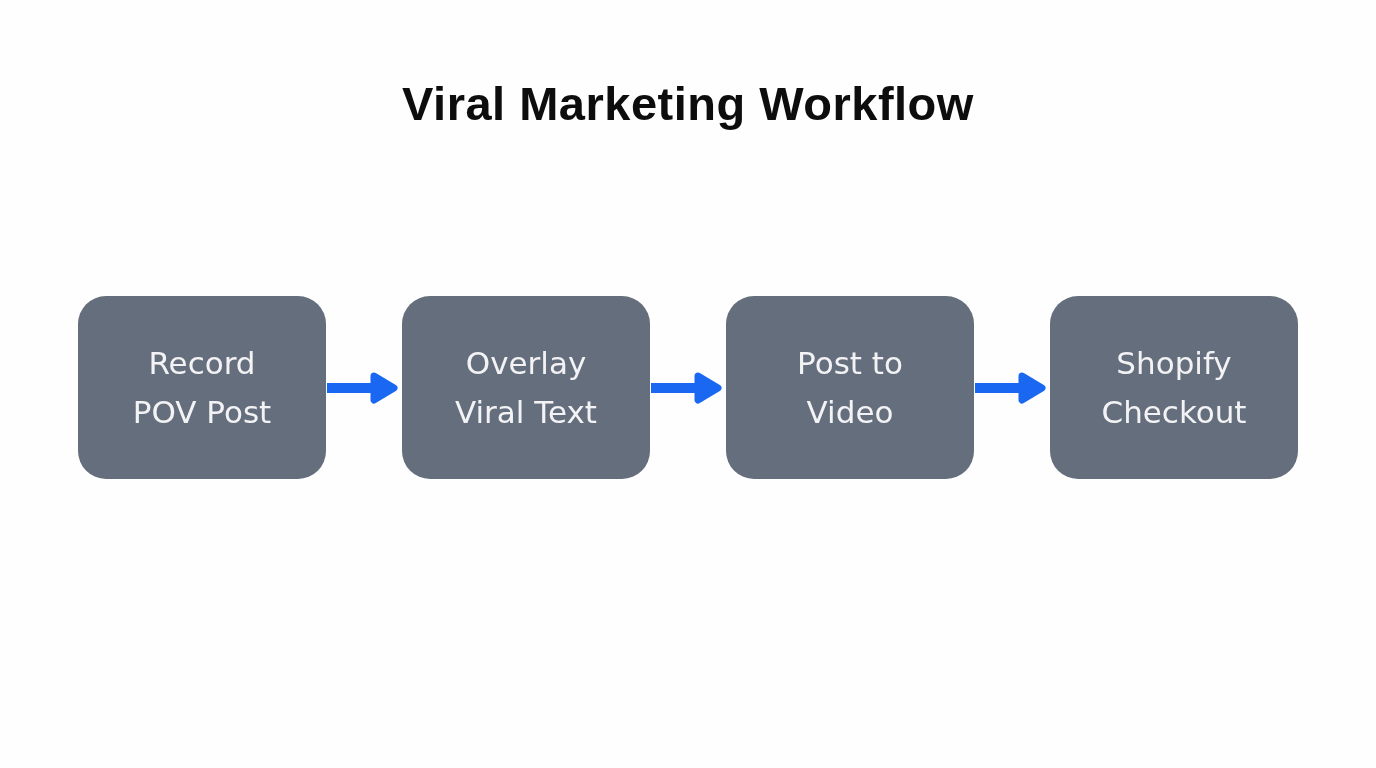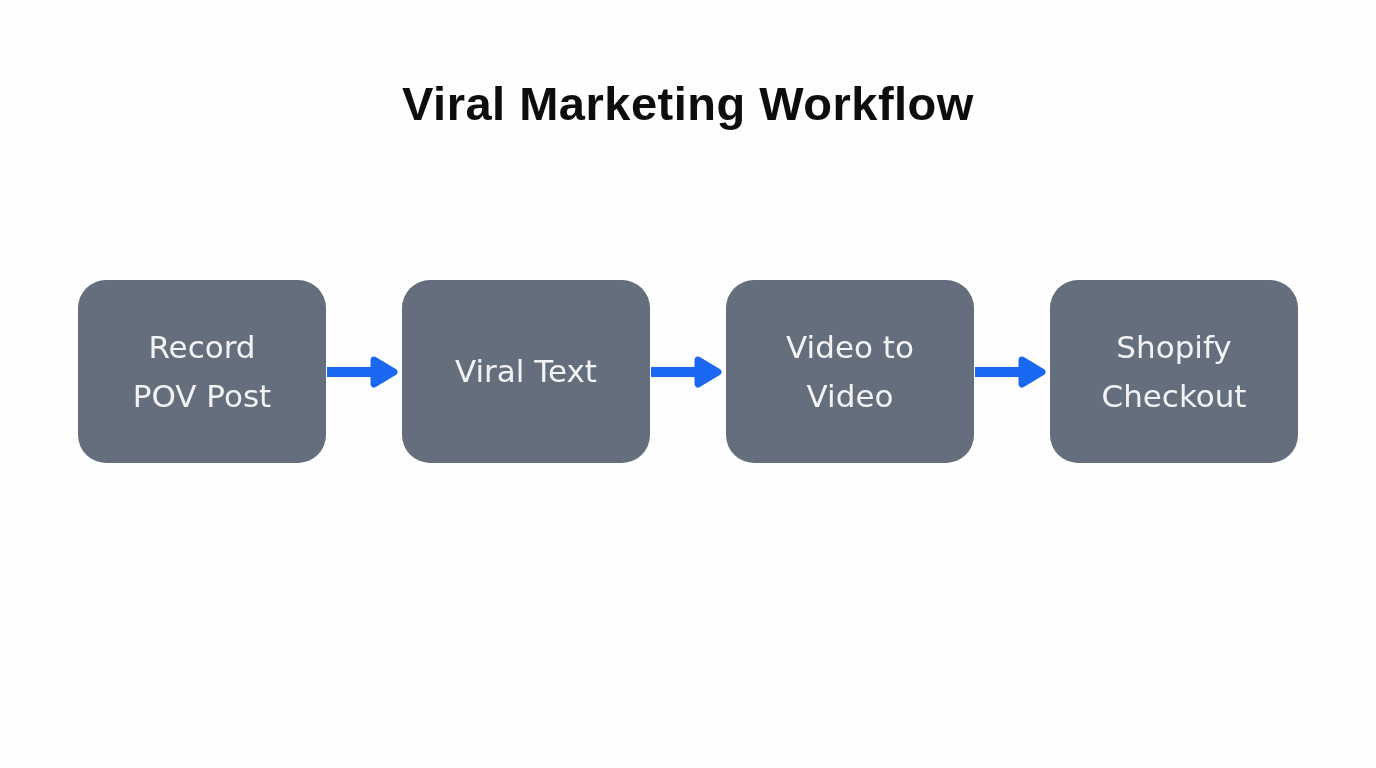--- a/index.html
+++ b/index.html
@@ -23,21 +23,21 @@
     width: 100%;
     text-align: center;
     font-size: 47px;
     font-weight: 700;
     letter-spacing: 0.5px;
     color: var(--title-text, #0d0d0d);
     font-family: "Liberation Sans", sans-serif;
   }
   .flow-row {
     position: absolute;
-    top: 280px;
+    top: 296px;
     left: 0;
     width: 100%;
     display: flex;
     justify-content: center;
     align-items: center;
   }
   .step-box {
     width: 248px;
     height: 183px;
     background: var(--box-fill, #656e7c);
@@ -88,32 +88,33 @@
     </div>
 
     <div class="connector">
       <svg width="76" height="40" viewBox="0 0 76 40">
         <line class="arrow-shaft" x1="1" y1="20" x2="50" y2="20"></line>
         <polygon class="arrow-head" points="48,8 68,20 48,32"></polygon>
       </svg>
     </div>
 
     <div class="step-box">
+      <span>Overlay</span>
       <span>Viral Text</span>
     </div>
 
     <div class="connector">
       <svg width="76" height="40" viewBox="0 0 76 40">
         <line class="arrow-shaft" x1="1" y1="20" x2="50" y2="20"></line>
         <polygon class="arrow-head" points="48,8 68,20 48,32"></polygon>
       </svg>
     </div>
 
     <div class="step-box">
-      <span>Video to</span>
+      <span>Post to</span>
       <span>Video</span>
     </div>
 
     <div class="connector">
       <svg width="76" height="40" viewBox="0 0 76 40">
         <line class="arrow-shaft" x1="1" y1="20" x2="50" y2="20"></line>
         <polygon class="arrow-head" points="48,8 68,20 48,32"></polygon>
       </svg>
     </div>
 

